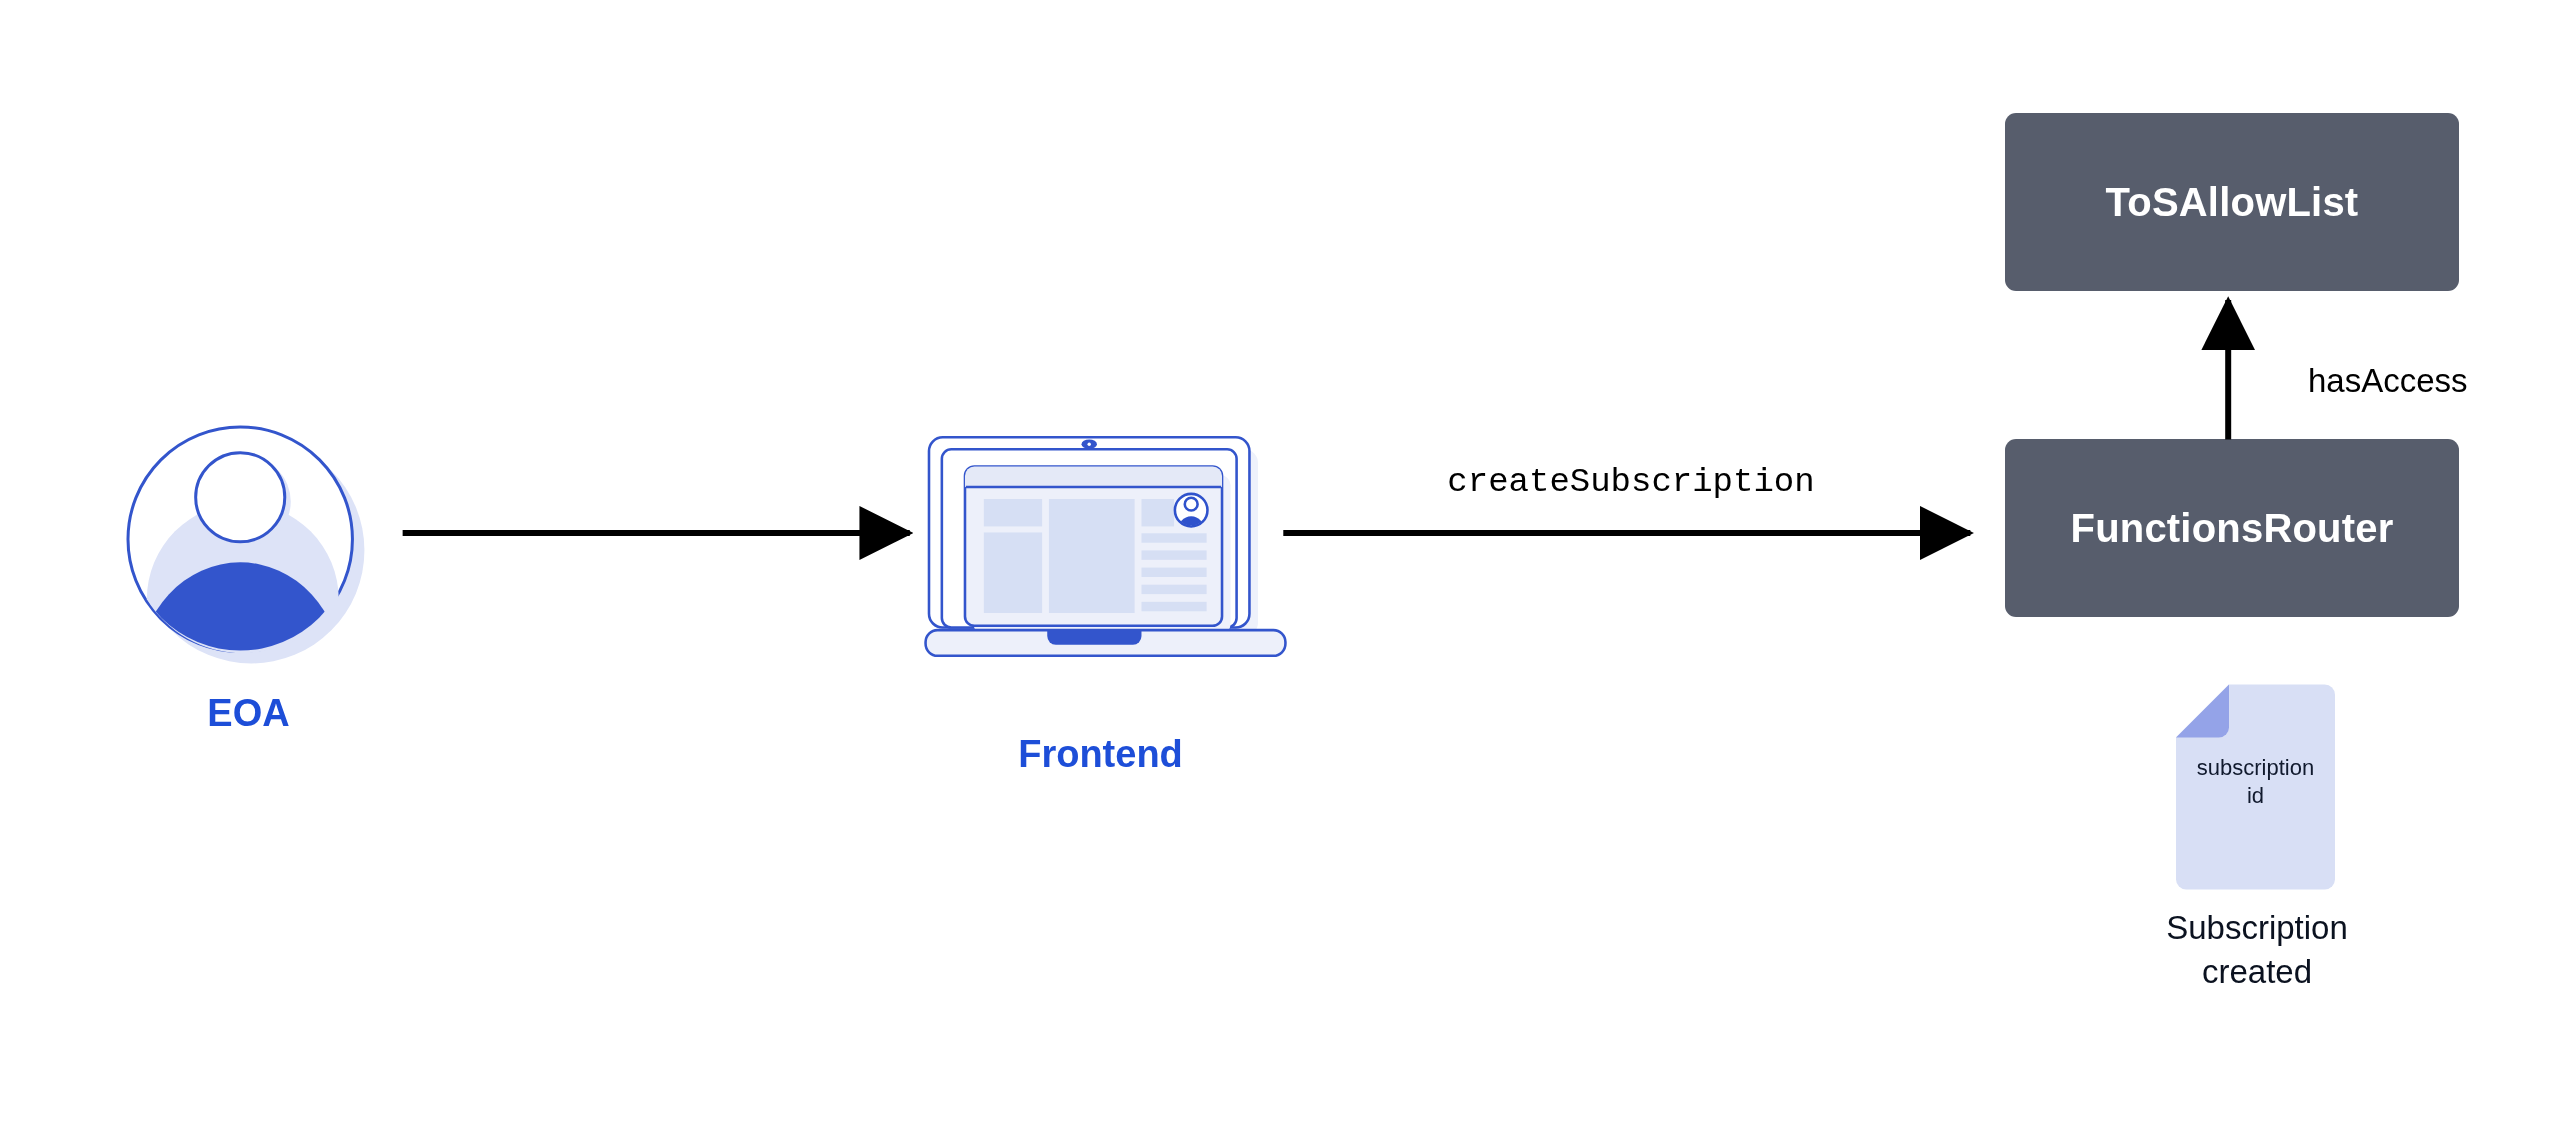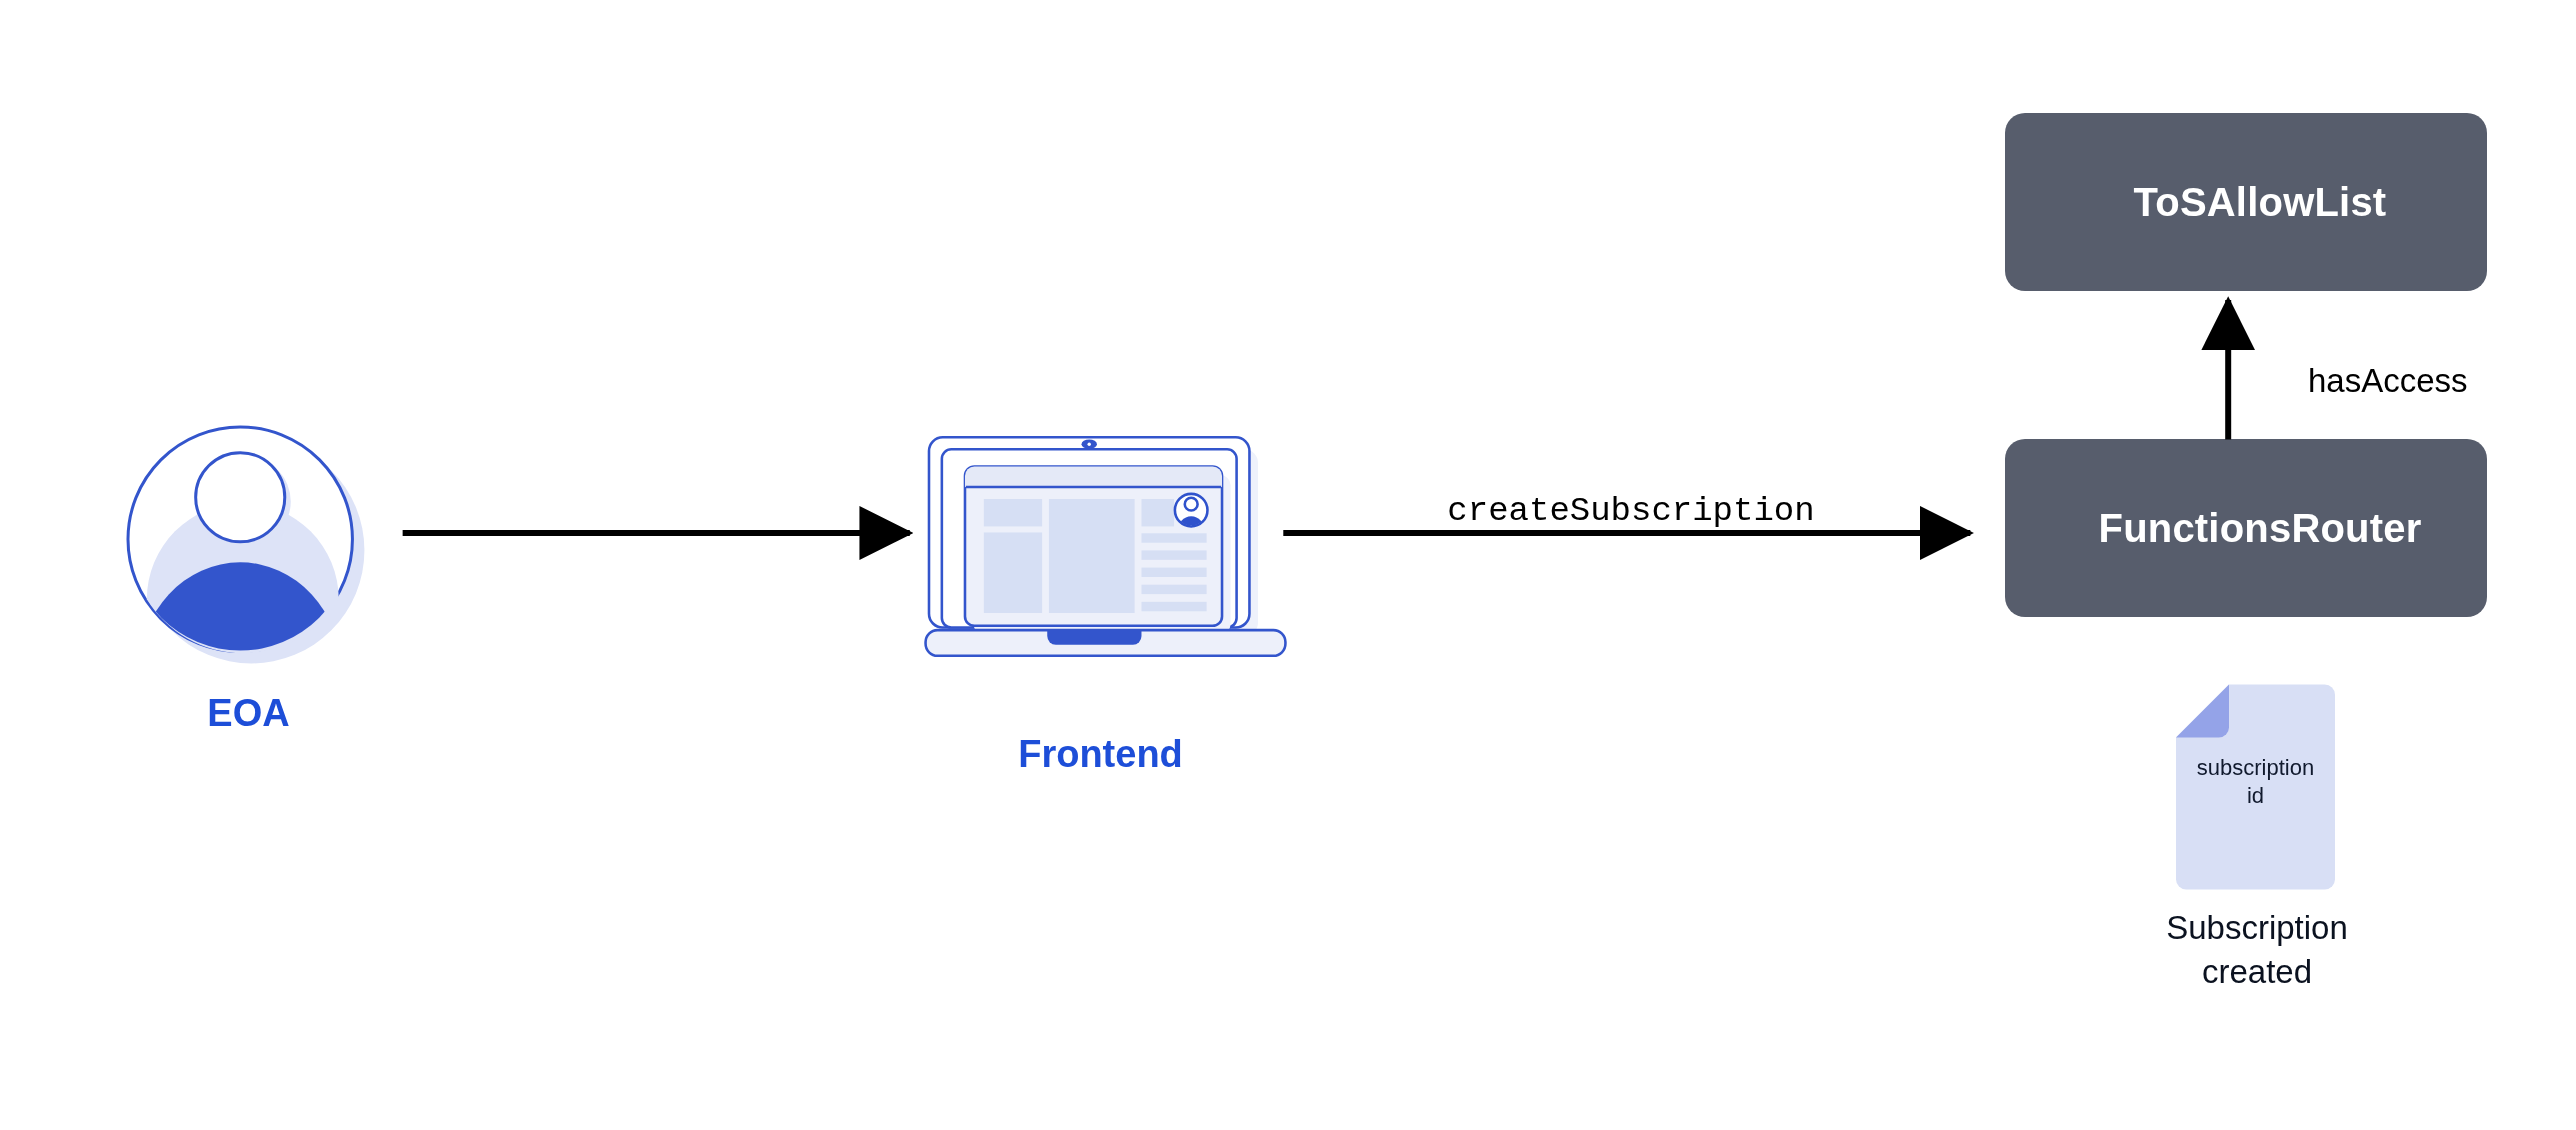--- a/index.html
+++ b/index.html
@@ -20,25 +20,24 @@
     left: 0;
     top: 0;
     width: 2576px;
     height: 1131px;
   }
 
   
   .contract-box {
     position: absolute;
     background: #575D6C;
-    border-radius: 20px;
+    border-radius: 11px;
     display: flex;
     align-items: center;
     justify-content: center;
-    padding-left: 28px;
   }
   .contract-box-label {
     color: #ffffff;
     font-family: "Liberation Sans", sans-serif;
     font-weight: bold;
     font-size: 40px;
     letter-spacing: 0.2px;
     white-space: nowrap;
   }
 
@@ -81,21 +80,21 @@
   .edge-label-mono {
     position: absolute;
     color: #000000;
     font-family: "Liberation Mono", monospace;
     font-size: 34px;
     white-space: nowrap;
     text-align: center;
   }
   #create-subscription-label {
     left: 1283px;
-    top: 492px;
+    top: 463px;
     width: 696px;
   }
   .edge-label-sans {
     position: absolute;
     color: #000000;
     font-family: "Liberation Sans", sans-serif;
     font-size: 33px;
     white-space: nowrap;
     margin-left: 48px;
   }

